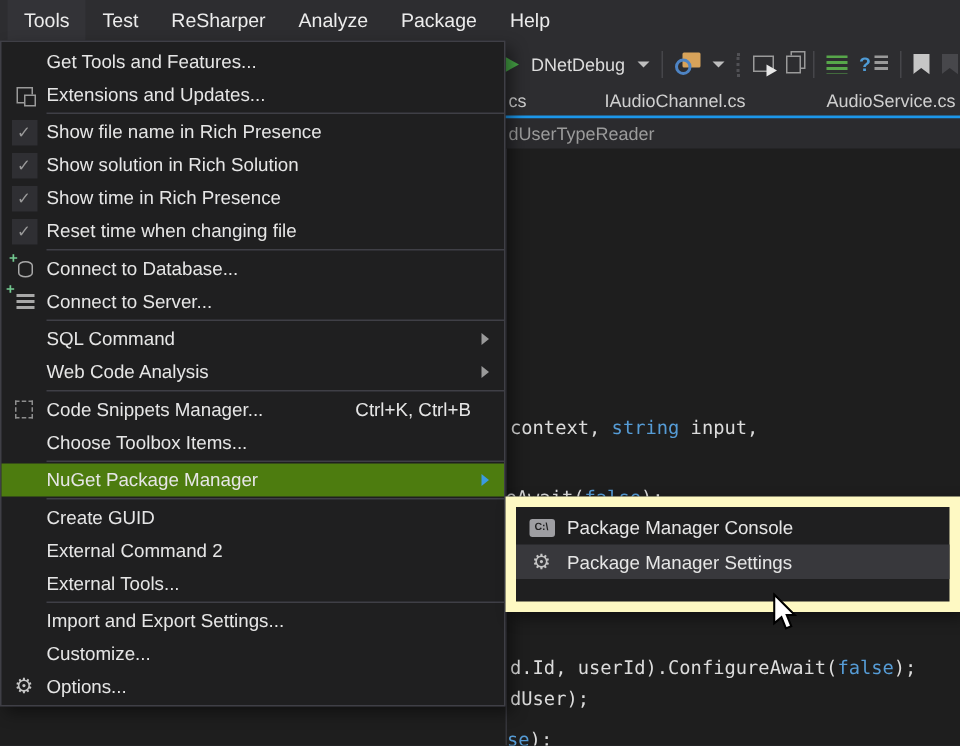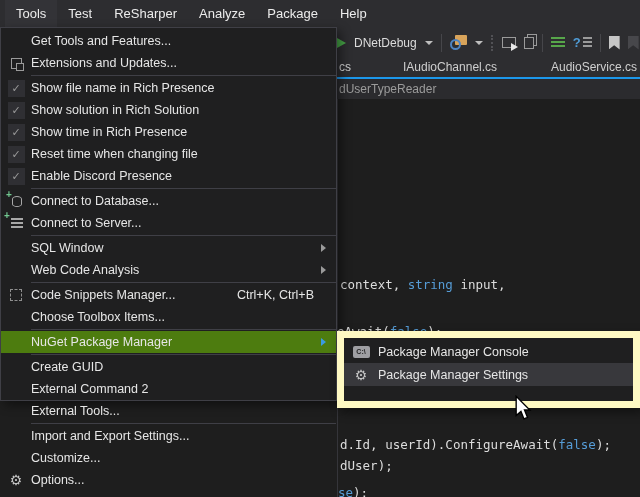--- a/index.html
+++ b/index.html
@@ -37,21 +37,21 @@
   .breadcrumb{position:absolute;top:79px;left:0;width:100%;height:20px;background:#2B2B2E;line-height:20px;font-size:12px;color:#9B9B9B;padding-left:339px}
 
   
   .editor{position:absolute;top:99px;left:0;width:100%;height:398px;background:#1E1E1E;
           font-family:"DejaVu Sans Mono","Liberation Mono",monospace;font-size:12.5px;color:#DCDCDC}
   .indent-guide{position:absolute;left:337px;top:0;bottom:0;width:1px;background:#35353A}
   .codeline{position:absolute;white-space:pre}
   .kw{color:#569CD6}
 
   
-  .menu-panel{position:absolute;top:27px;left:0;width:337px;height:374px;background:#1F1F20;
+  .menu-panel{position:absolute;top:27px;left:0;width:337px;height:444px;background:#1F1F20;
               border:1px solid #3F3F46;box-shadow:4px 4px 10px rgba(0,0,0,.45);z-index:10;padding-top:2px}
   .mrow{display:flex;align-items:center;height:22px;padding-right:8px}
   .mrow.hl{background:#4d7c0f}
   .gut{flex:0 0 30px;width:30px;display:flex;align-items:center;justify-content:center}
   .lbl{flex:1;font-size:12.5px;color:#E6E6E6;white-space:nowrap}
   .sc{font-size:12.5px;color:#E6E6E6;margin-right:14px;white-space:nowrap}
   .msep{height:1px;background:#3F3F46;margin:1px 0 1px 30px}
   .arr{width:0;height:0;border-left:5px solid #9A9A9A;border-top:4px solid transparent;border-bottom:4px solid transparent;margin-right:2px}
   .arr.blue{border-left-color:#3B9BE0}
 
@@ -158,43 +158,37 @@
         <span class="chkbox"></span>
       </span>
     <span class="lbl">Show time in Rich Presence</span>
   </div>
   <div class="mrow">
     <span class="gut">
         <span class="chkbox"></span>
       </span>
     <span class="lbl">Reset time when changing file</span>
   </div>
-  <div class="mrow">
-    <span class="gut">
-        <span class="chkbox"></span>
-      </span>
-    <span class="lbl">Enable Discord Presence</span>
-  </div>
   <div class="msep"></div>
   <div class="mrow">
     <span class="gut">
         <span class="ic-db"></span>
       </span>
     <span class="lbl">Connect to Database...</span>
   </div>
   <div class="mrow">
     <span class="gut">
         <span class="ic-server"></span>
       </span>
     <span class="lbl">Connect to Server...</span>
   </div>
   <div class="msep"></div>
   <div class="mrow">
     <span class="gut"></span>
-    <span class="lbl">SQL Window</span>
+    <span class="lbl">SQL Command</span>
     <span class="arr"></span>
   </div>
   <div class="mrow">
     <span class="gut"></span>
     <span class="lbl">Web Code Analysis</span>
     <span class="arr"></span>
   </div>
   <div class="msep"></div>
   <div class="mrow">
     <span class="gut">

